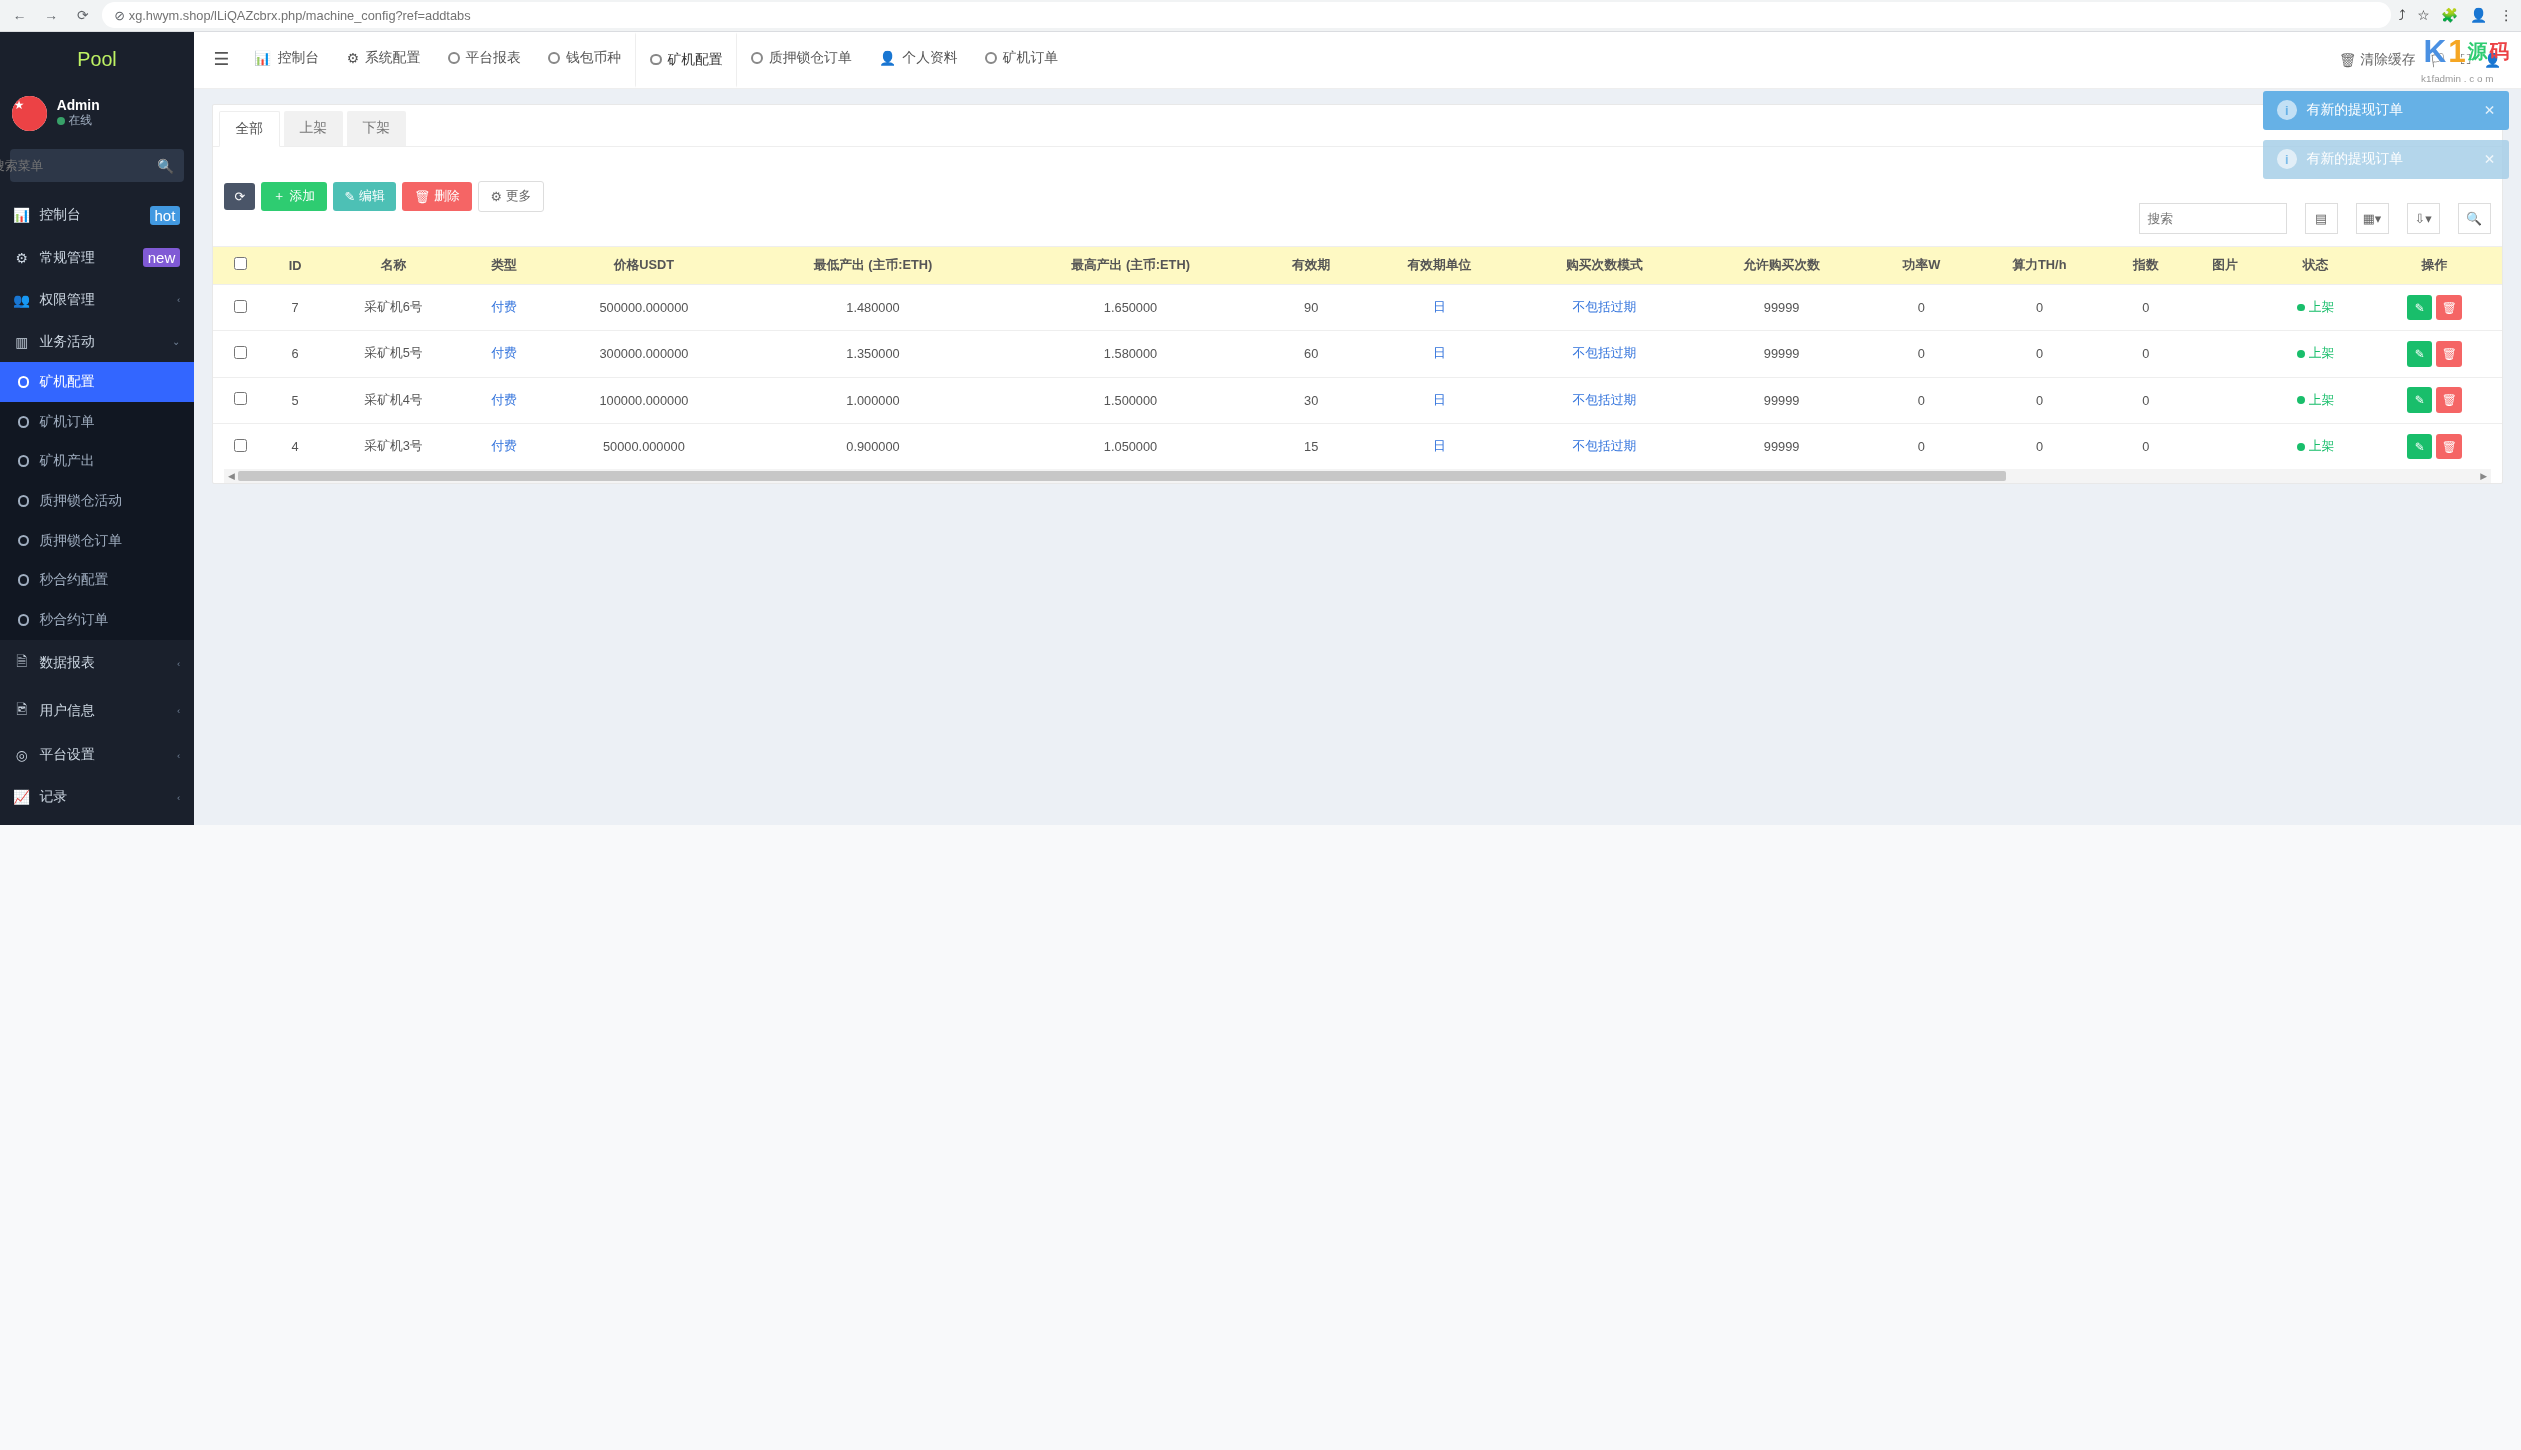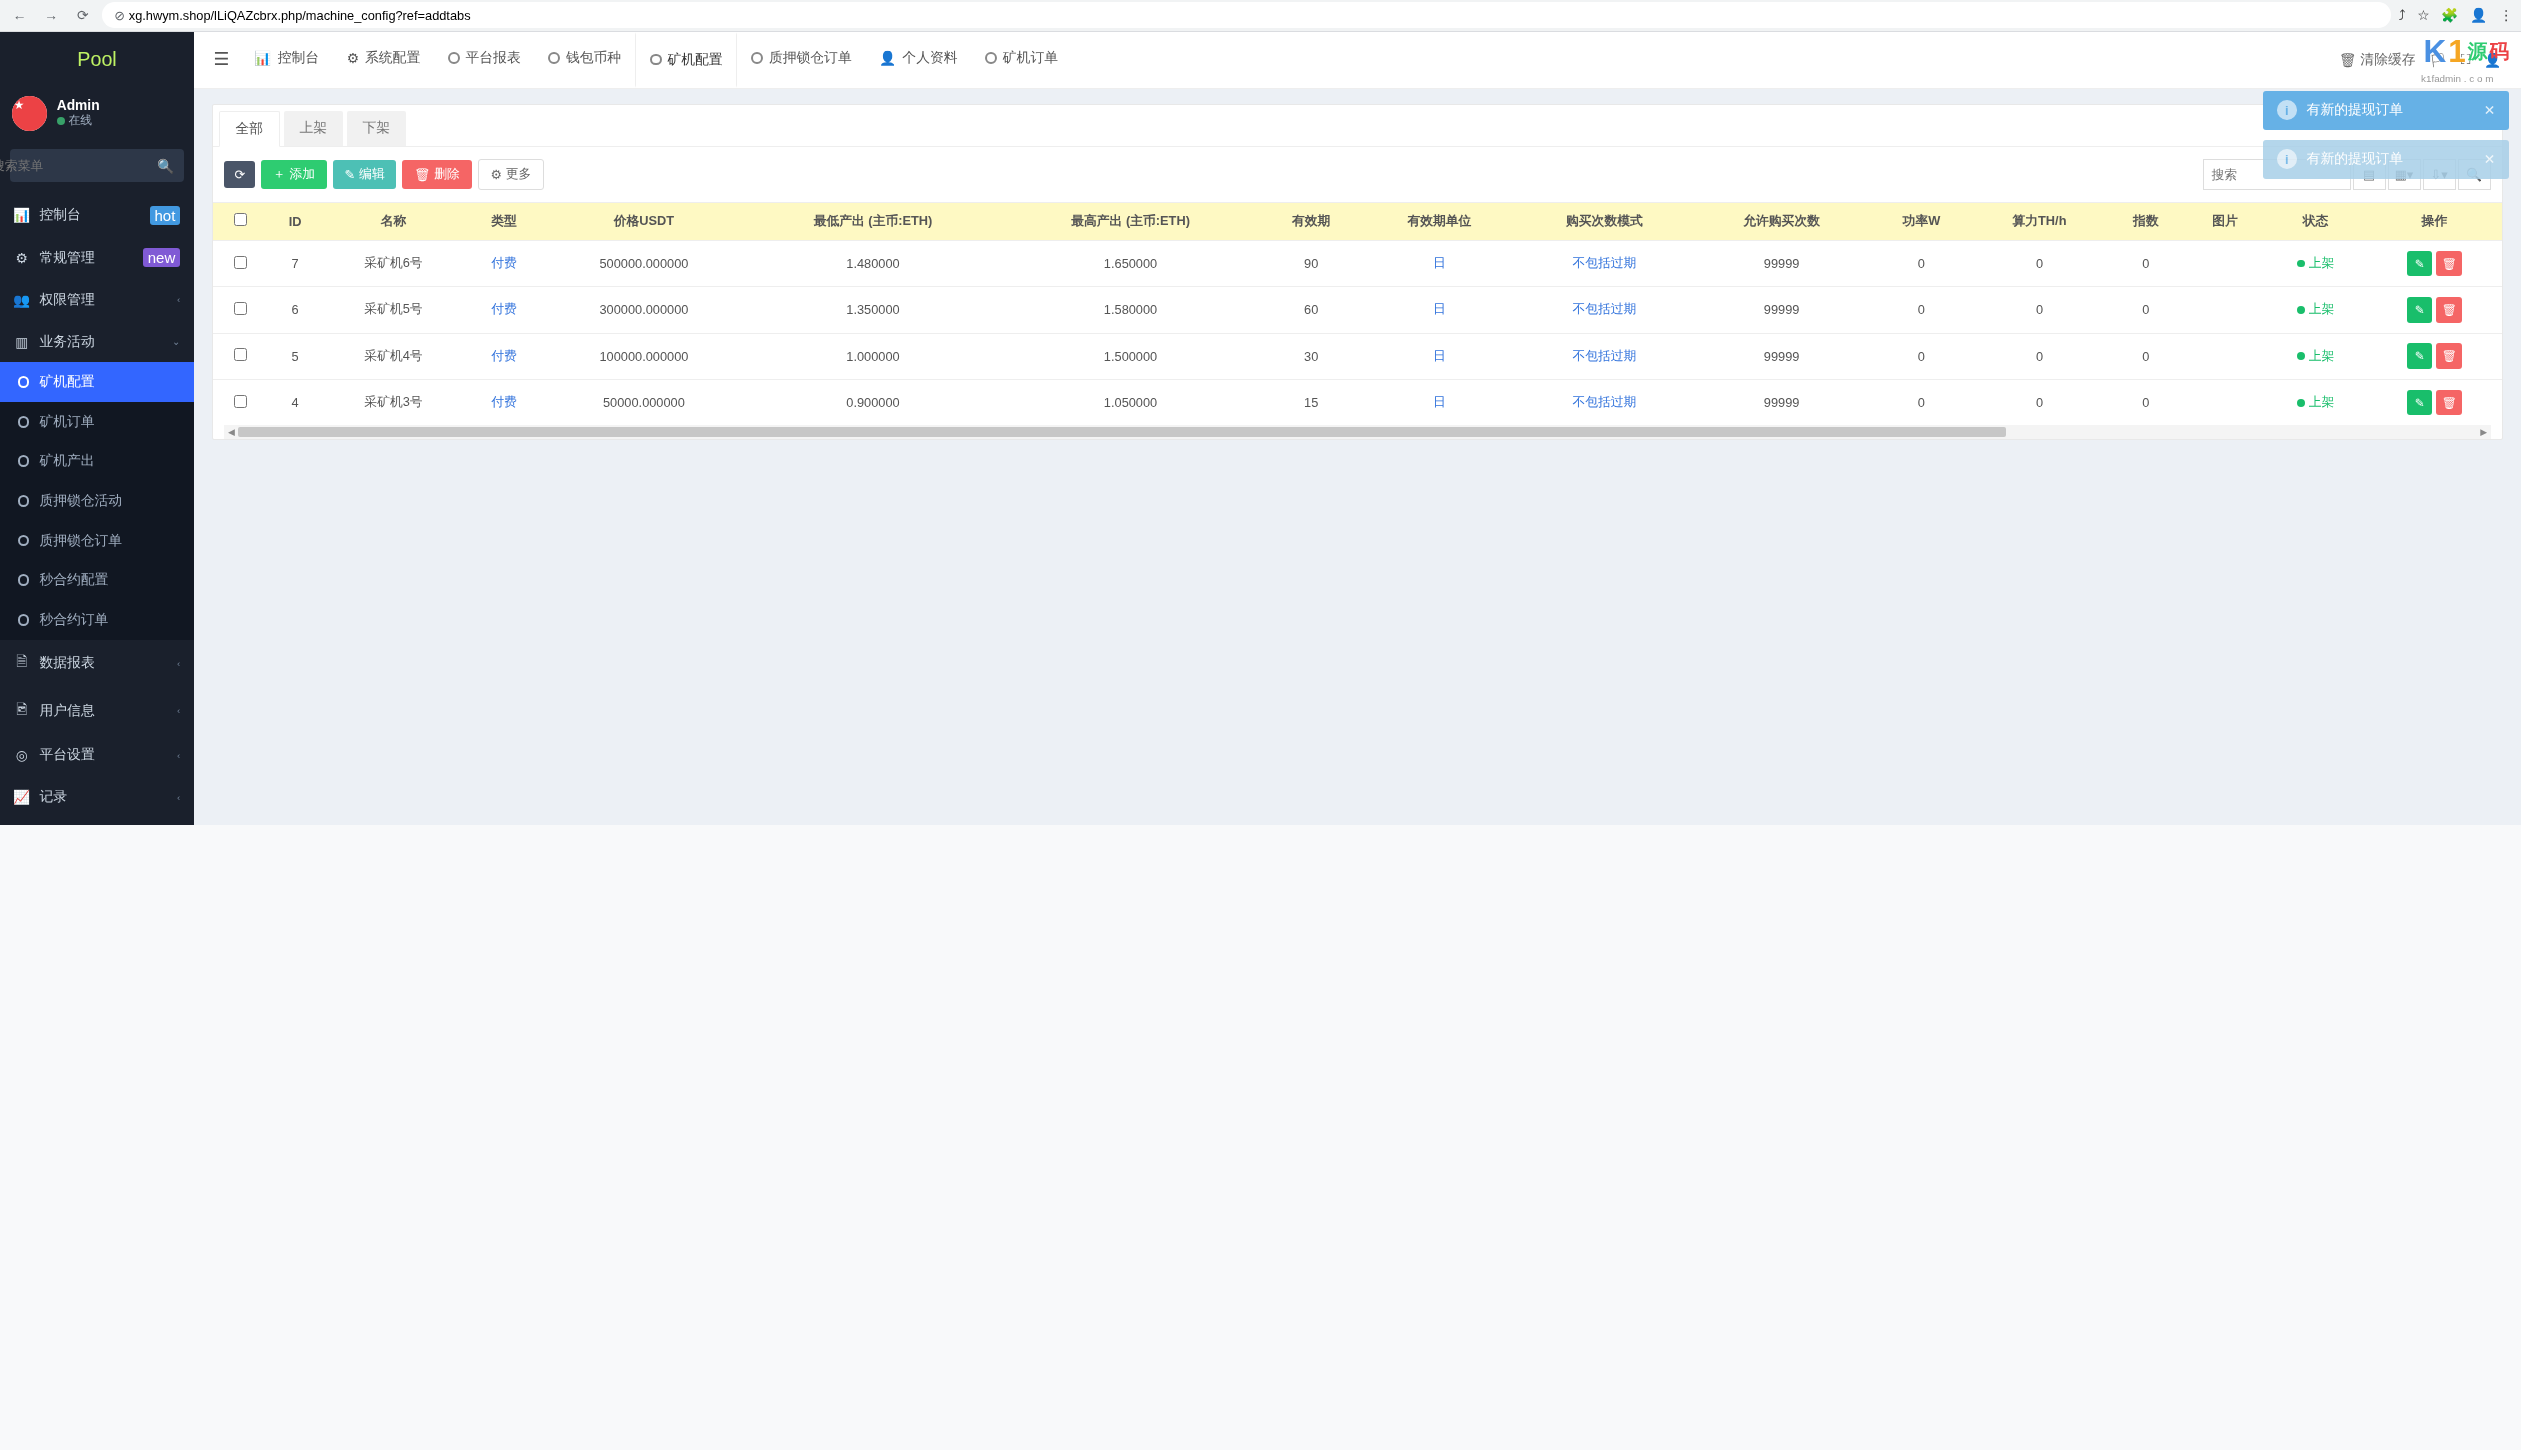--- a/index.html
+++ b/index.html
@@ -1,21 +1,21 @@
 <!DOCTYPE html>
 <html><head>
 <meta charset="utf-8">
 <style>
 * { margin: 0; padding: 0; box-sizing: border-box; }
 body { font-family: -apple-system, "Helvetica Neue", Arial, sans-serif; font-size: 13.8px; color: #333; background: #f8f9fa; }
 .browser-bar { height: 31.5px; background: #f1f3f4; display: flex; align-items: center; padding: 0 7.9px; gap: 7.9px; border-bottom: 1px solid #dadce0; }
 .browser-bar .nav-btn { width: 23.6px; height: 23.6px; display: flex; align-items: center; justify-content: center; color: #5f6368; cursor: pointer; border-radius: 50%; }
 .browser-bar .url-bar { flex: 1; height: 25.6px; background: #fff; border-radius: 12.8px; display: flex; align-items: center; padding: 0 11.8px; color: #5f6368; font-size: 12.8px; }
 .browser-bar .url-prefix { margin-right: 3.9px; }
-.browser-bar .url-text { color: #000000; }
+.browser-bar .url-text { color: #737373; }
 .browser-bar .right-icons { display: flex; gap: 11.8px; align-items: center; }
 .layout { display: flex; height: calc(825px - 31.5px); }
 .sidebar { width: 194px; background: #1a202c; color: #a0aec0; display: flex; flex-direction: column; overflow-y: auto; }
 .sidebar-logo { height: 55px; display: flex; align-items: center; justify-content: center; color: #bef264; font-size: 19.7px; font-weight: 400; }
 .sidebar-user { display: flex; align-items: center; padding: 9.9px 11.8px; gap: 9.9px; }
 .avatar { width: 35px; height: 35px; border-radius: 50%; background: radial-gradient(circle at 50% 50%, #ec4245 60%, #fff 62%); position: relative; overflow: hidden; }
 .avatar::before { content:""; position:absolute; inset:0; background: #ec4245; }
 .avatar::after { content:"★"; position:absolute; color:#fff; font-size:11.8px; left:2px; top:2px; }
 .user-meta { display: flex; flex-direction: column; }
 .user-name { color: #fff; font-size: 13.8px; font-weight: 600; }
@@ -50,21 +50,21 @@
 .tabs { display: flex; border-bottom: 1px solid #eee; padding: 5.9px 5.9px 0; gap: 3.9px; }
 .tab { padding: 7.9px 15.8px; background: #f1f1f1; color: #777; cursor: pointer; font-size: 13.8px; border-radius: 2px 2px 0 0; }
 .tab.active { background: #fff; color: #555; border: 1px solid #eee; border-bottom: 1px solid #fff; margin-bottom: -1px; }
 .toolbar { display: flex; padding: 11.8px; gap: 5.9px; align-items: center; }
 .btn { display: inline-flex; align-items: center; gap: 3.9px; padding: 5.9px 11.8px; border-radius: 3px; font-size: 12.8px; border: none; cursor: pointer; color: #fff; }
 .btn-refresh { background: #4a5568; padding: 5.9px 9.9px; }
 .btn-add { background: #2ecc71; }
 .btn-edit { background: #4dc0b5; }
 .btn-del { background: #f56565; }
 .btn-more { background: #fff; color: #666; border: 1px solid #ddd; }
-.toolbar-right { margin-left: auto; display: flex; gap: 2px; align-items: flex-end; }
+.toolbar-right { margin-left: auto; display: flex; gap: 18px; align-items: flex-end; margin-top: 44px; }
 .search-field { width: 148px; height: 31.5px; border: 1px solid #ddd; padding: 0 7.9px; font-size: 12.8px; outline: none; }
 .icon-btn { width: 33px; height: 31.5px; border: 1px solid #ddd; background: #fff; display: flex; align-items: center; justify-content: center; color: #666; cursor: pointer; font-size: 12.8px; }
 table { width: 100%; border-collapse: collapse; }
 th, td { padding: 9.9px 7.9px; text-align: center; font-size: 12.8px; border-top: 1px solid #eee; white-space: nowrap; }
 th { color: #555; font-weight: 600; background: #fef9c3; }
 td { color: #555; }
 .link { color: #3273dc; }
 .status-pill { display: inline-flex; align-items: center; gap: 3.9px; color: #19be6b; font-size: 12.8px; }
 .dot-g { width: 7.9px; height: 7.9px; border-radius: 50%; background: #19be6b; }
 .row-actions { display: flex; gap: 3.9px; justify-content: center; }

